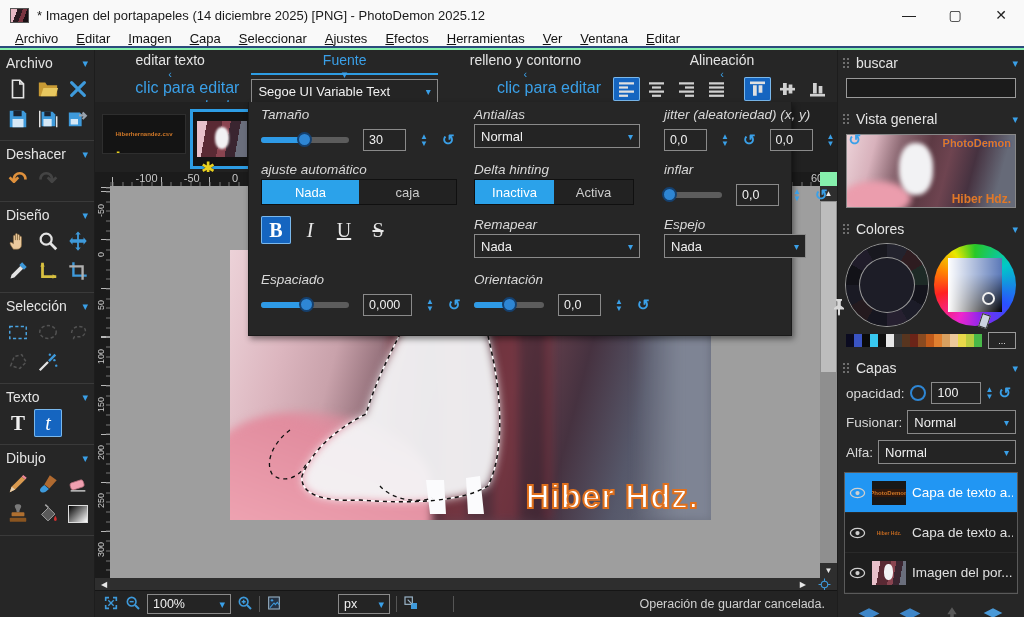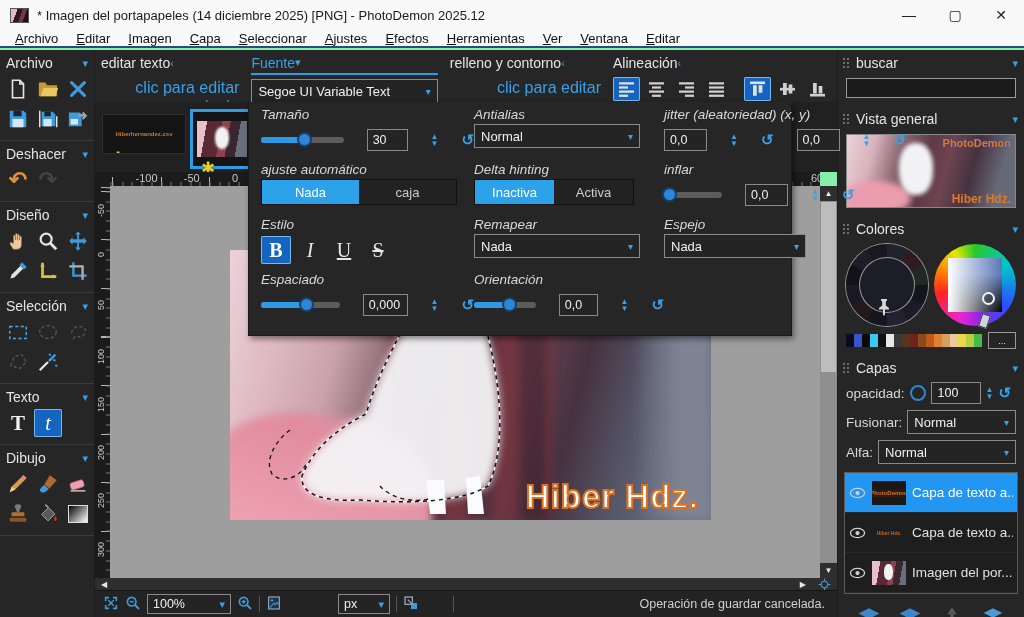--- a/index.html
+++ b/index.html
@@ -38,21 +38,21 @@
   .glyph.undo{color:#e0913c;font-weight:bold;}
   .glyph.redo{color:#6a6a6a;font-weight:bold;}
   .glyph.tserif{font-family:"Liberation Serif",serif;color:#f0f0f0;font-weight:bold;font-size:21px;}
   .glyph.tscript{font-family:"Liberation Serif",serif;color:#fff;font-style:italic;font-size:20px;}
   .grad-sq{width:18px;height:16px;border:1px solid #ddd;background:linear-gradient(135deg,#000,#fff);}
 
   
   .center{position:absolute;left:95px;top:50px;width:742px;height:567px;}
   .optbar{position:absolute;left:0;top:0;width:742px;height:52px;display:flex;background:#262626;}
   .osec{box-sizing:border-box;padding:2px 6px;}
-  .osec-h{display:flex;align-items:center;height:21px;}
+  .osec-h{display:flex;align-items:center;height:21px;flex-direction:column;}
   .osec-h .lbl{font-size:14px;color:#e4e4e4;}
   .osec-h.active{border-bottom:2px solid #2d9ce3;}
   .osec-h.active .lbl{color:#3aa0e8;}
   .link{color:#3aa0e8;font-size:16px;text-align:right;padding-top:6px;}
   .font-dd{margin-top:4px;}
   .dd{display:flex;align-items:center;justify-content:space-between;border:1px solid #8a8a8a;
       background:#242424;color:#f0f0f0;height:22px;padding:0 6px;font-size:13px;}
   .dd .chev{font-size:10px;}
   .align-row{display:flex;align-items:center;gap:3px;padding-top:4px;}
   .al-btn{width:27px;height:24px;display:flex;align-items:center;justify-content:center;border-radius:2px;}
@@ -60,21 +60,21 @@
   .al-btn.selected{background:#1565c0;box-shadow:0 0 0 1px #7ab8ec inset;}
   .al-gap{width:8px;}
 
   
   .floatpanel{position:absolute;left:153px;top:52px;width:544px;height:234px;z-index:10;
               background:#262626;border:1px solid #1a1a1a;border-top:none;box-sizing:border-box;
               box-shadow:2px 3px 6px rgba(0,0,0,.45);display:grid;grid-template-columns:213px 190px 1fr;
               padding:2px 10px 6px 12px;}
   .fld{height:55px;}
   .fld .flabel{height:20px;display:flex;align-items:center;color:#d8d8d8;font-size:13.5px;font-style:italic;}
-  .fctrl{display:flex;align-items:center;gap:23px;height:32px;}
+  .fctrl{display:flex;align-items:center;gap:14px;height:32px;}
   .slider{position:relative;width:88px;height:6px;border-radius:3px;background:#5c5c5c;}
   .slider .fillpart{position:absolute;left:0;top:0;height:6px;border-radius:3px;background:#2e9ae6;}
   .slider .thumb{position:absolute;top:-5px;width:15px;height:15px;border-radius:50%;
                  background:#2e86d4;border:2px solid #15406e;box-sizing:border-box;}
   .spinbox{width:36px;height:20px;border:1px solid #8a8a8a;background:#242424;color:#f0f0f0;
            font-size:12.5px;display:flex;align-items:center;padding-left:5px;}
   .spinarrows{display:flex;flex-direction:column;justify-content:center;line-height:7px;}
   .spinarrows span{color:#3aa0e8;font-size:8px;}
   .reset{color:#3aa0e8;font-size:15px;font-weight:bold;}
   .toggle{display:flex;height:26px;border:1px solid #101010;box-sizing:border-box;}
@@ -685,21 +685,20 @@
           </div>
         </div>
         <div class="fld">
           <div class="flabel">ajuste automático</div>
           <div class="toggle" style="width:196px">
             <div class="opt on">Nada</div>
             <div class="opt">caja</div>
           </div>
         </div>
         <div class="fld">
-          <div class="flabel">Estilo</div>
           <div class="stylebtns">
             <span class="stl b">B</span>
             <span class="stl i">I</span>
             <span class="stl u">U</span>
             <span class="stl s">S</span>
           </div>
         </div>
         <div class="fld">
           <div class="flabel">Espaciado</div>
           <div class="fctrl">

